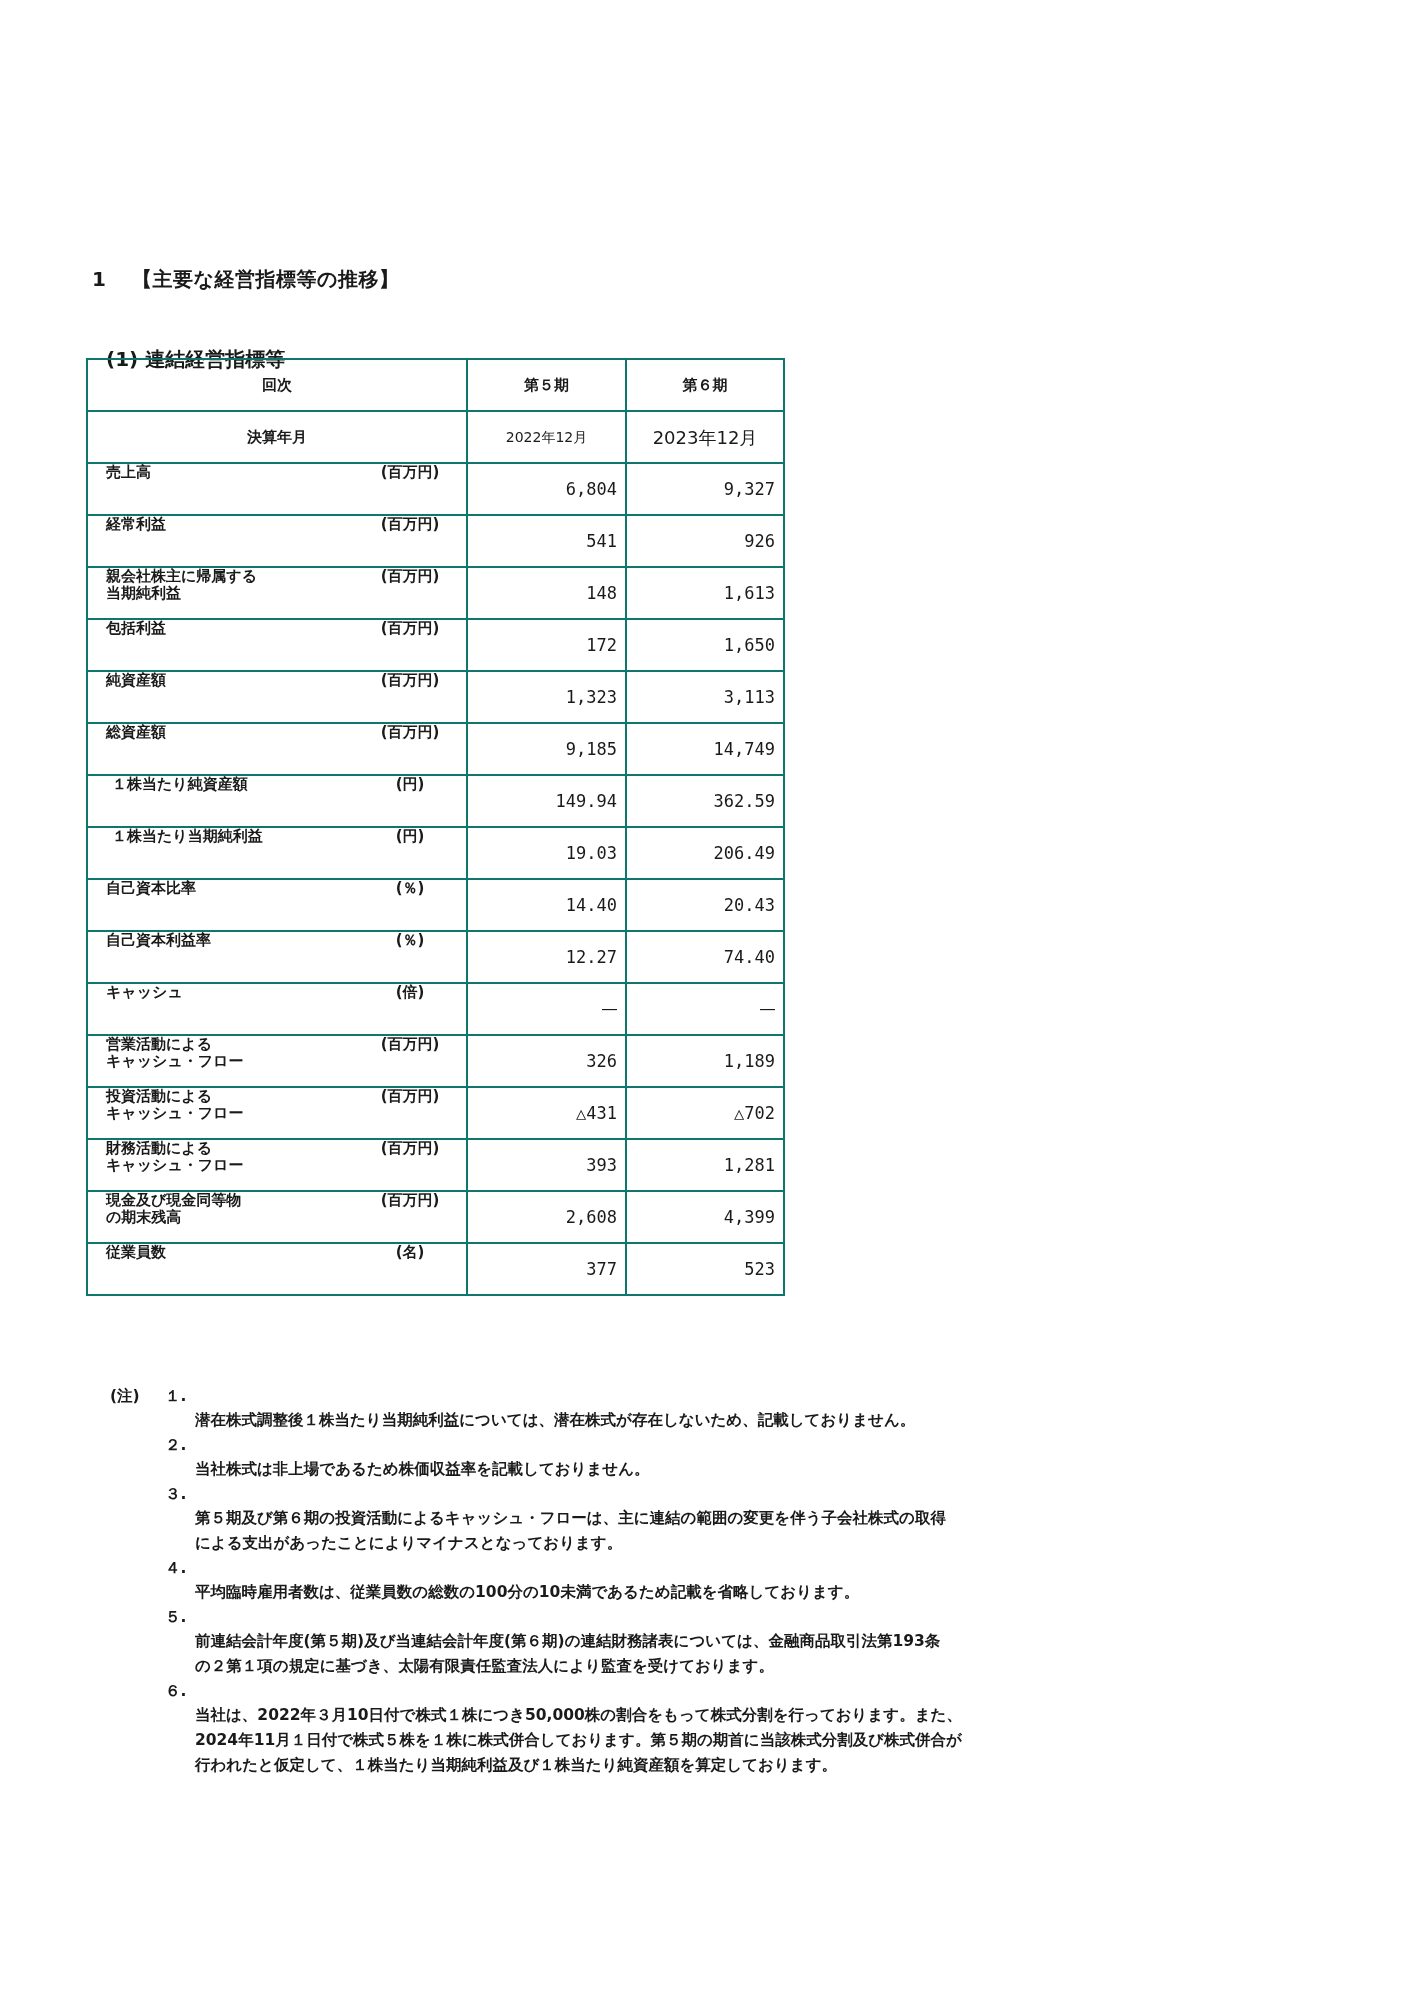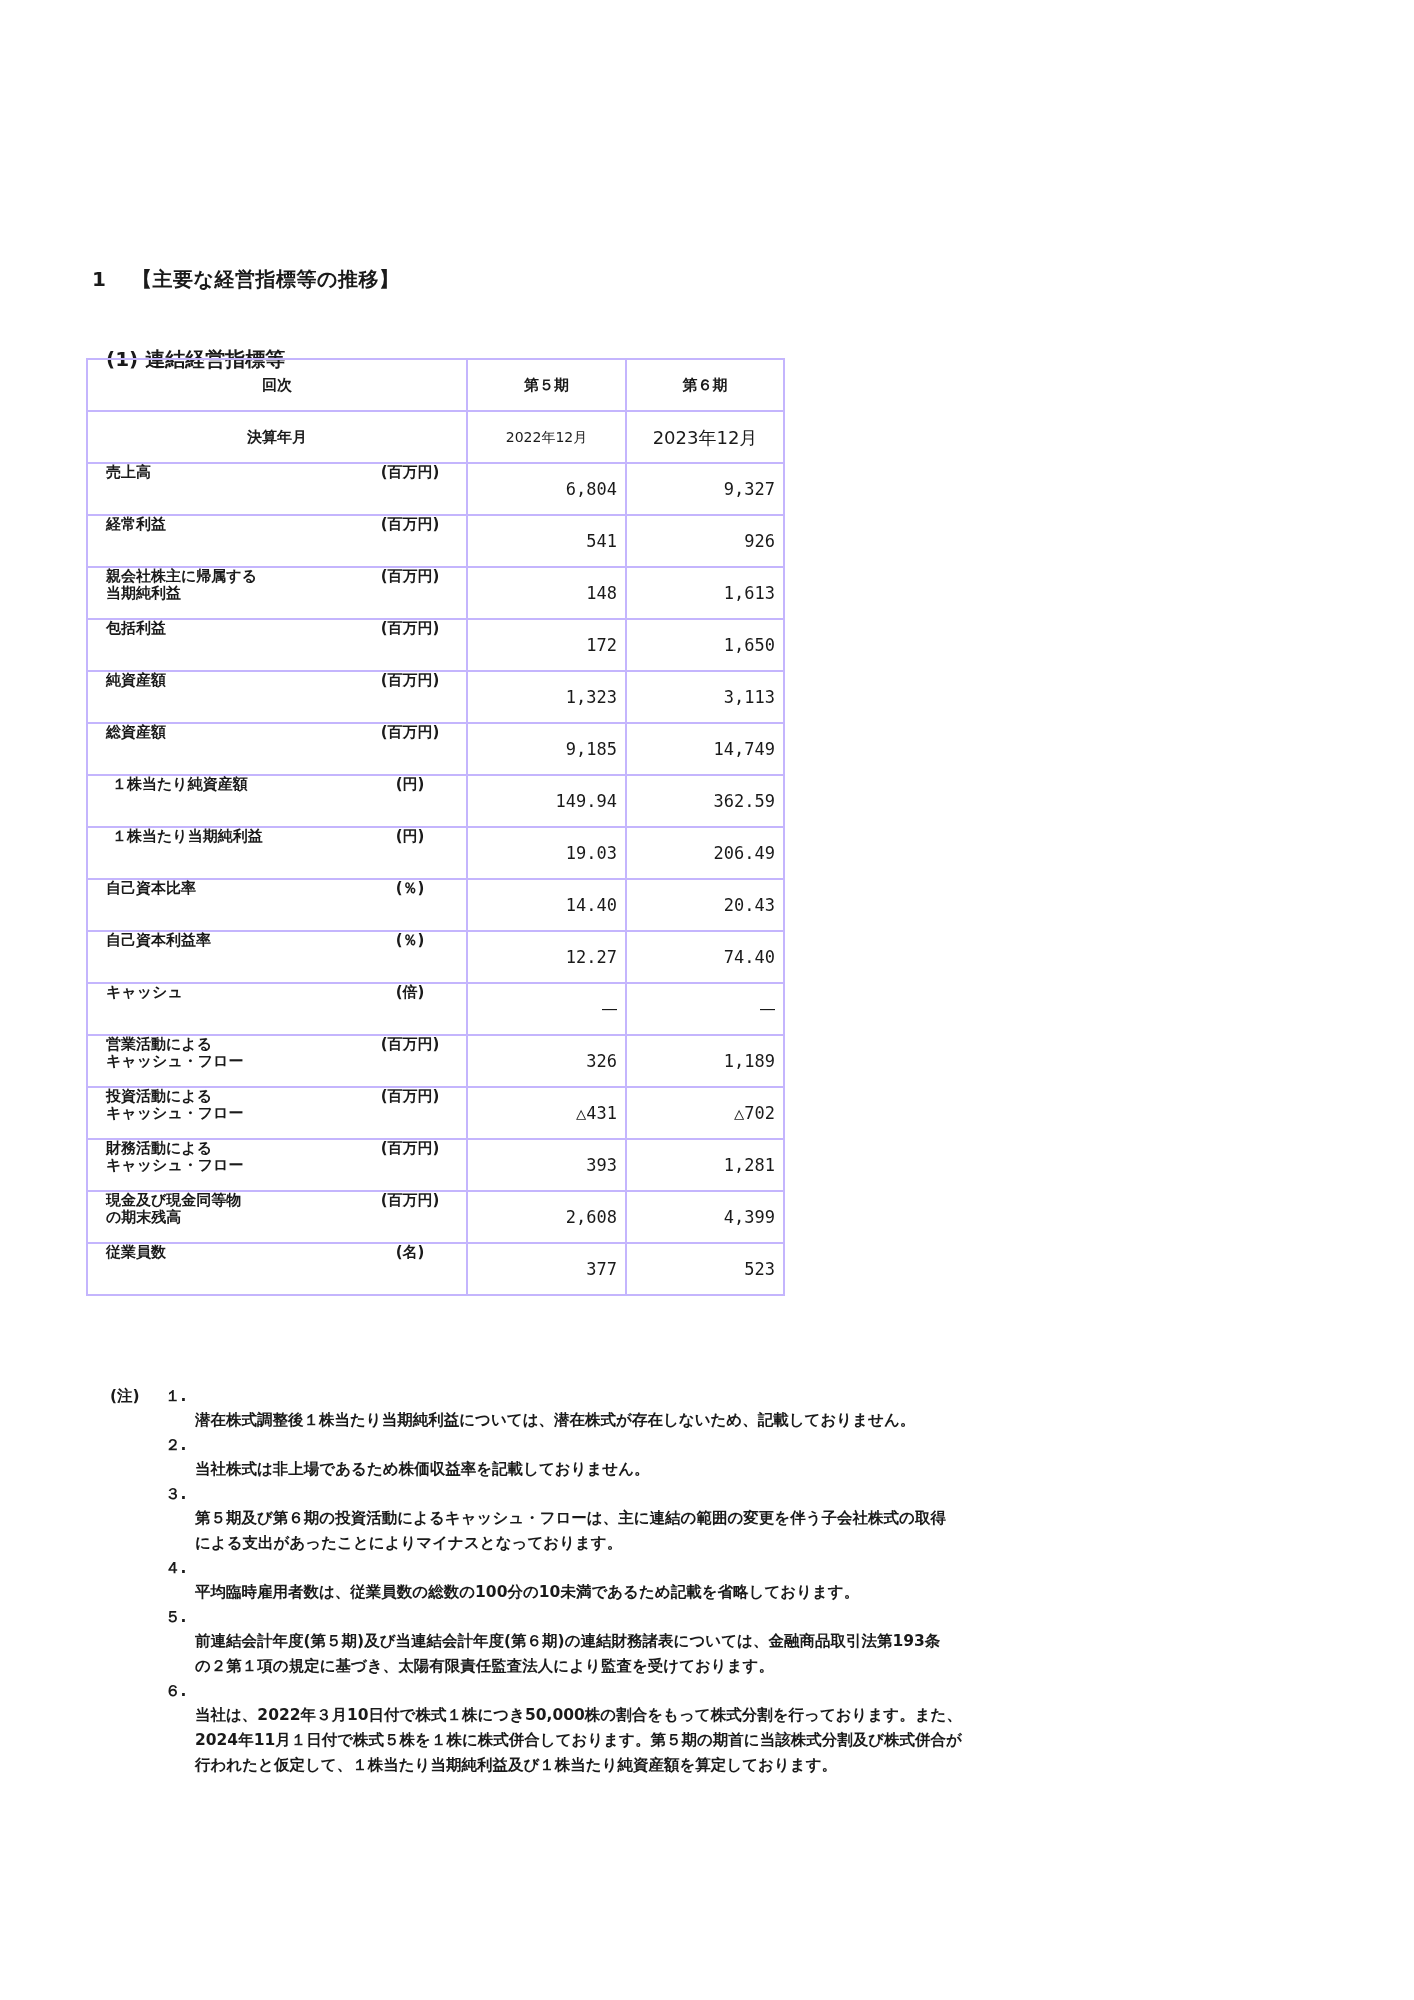--- a/index.html
+++ b/index.html
@@ -15,21 +15,21 @@
   .heading2 {
     position: absolute; left: 106px; top: 310px;
     font-size: 20px; font-weight: bold; margin-top: 36px;
   }
   table.fin {
     position: absolute; left: 86px; top: 358px;
     border-collapse: collapse; table-layout: fixed;
     width: 697px; font-size: 15px;
   }
   table.fin td {
-    border: 2px solid #c4b5fd; height: 50px; padding: 0 8px;
+    border: 2px solid #0f766e; height: 50px; padding: 0 8px;
     vertical-align: middle; line-height: 17px;
   }
   td.label-cell { padding: 0; }
   .label-wrap { display: flex; align-items: flex-start; justify-content: space-between; height: 50px; }
   .label-text { padding-left: 10px; font-weight: bold; }
   .label-text.indent { padding-left: 16px; }
   .unit-text { font-weight: bold; width: 92px; text-align: center; padding-right: 2px; }
   td.head { text-align: center; font-weight: bold; }
   td.val { text-align: right; padding-right: 20px; font-family: "DejaVu Sans Mono", "Liberation Mono", monospace; font-size: 17px; }
   td.dash { text-align: right; padding-right: 22px; }

